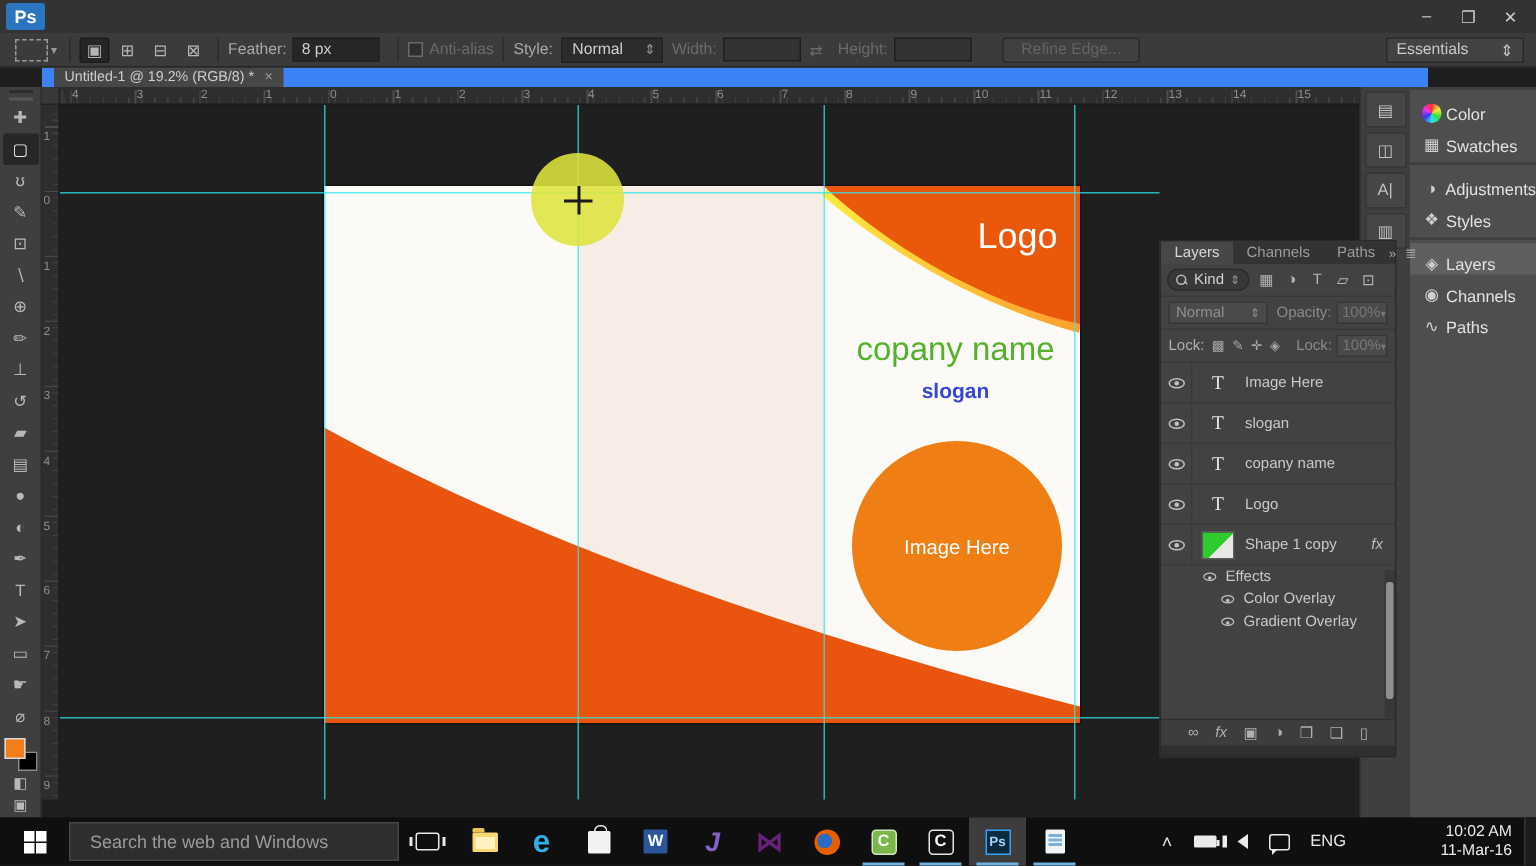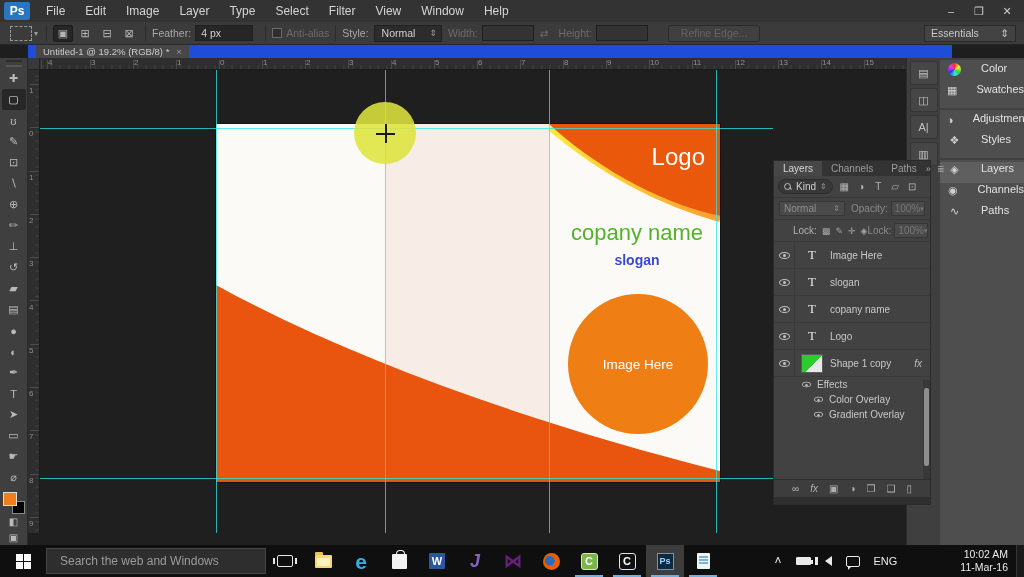--- a/index.html
+++ b/index.html
@@ -34,21 +34,21 @@
   .disabled-label { color:#6b6b6b; }
   .dropdown { background:#2c2c2c; border:1px solid #202020; height:17px; display:flex; align-items:center;
     color:#cfcfcf; padding:0 4px 0 7px; margin:0 6px 0 5px; }
   .dropdown .dd-arrows { margin-left:14px; color:#9a9a9a; font-size:9px; }
   .refine-btn { border:1px solid #2a2a2a; background:#404040; color:#636363; border-radius:3px;
     height:17px; padding:0 12px; display:flex; align-items:center; margin-left:14px; }
   .workspace { margin-left:auto; margin-right:8px; background:#434343; border:1px solid #2a2a2a;
     width:92px; height:17px; display:flex; align-items:center; color:#c9c9c9; padding:0 6px; justify-content:space-between; }
 
   
-  .tabstrip { position:absolute; left:28px; top:45px; width:924px; height:13px; background:#1d4ed8; z-index:20; }
+  .tabstrip { position:absolute; left:28px; top:45px; width:924px; height:13px; background:#3b82f6; z-index:20; }
   .doc-tab { position:absolute; left:8px; top:0; height:13px; background:#474747; color:#cdcdcd;
     font-size:9.5px; display:flex; align-items:center; padding:0 7px; gap:7px; }
   .doc-tab .close-x { color:#9a9a9a; }
 
   
   .toolbar { position:absolute; left:0; top:58px; width:28px; height:487px; background:#3f3f3f;
     border-right:1px solid #2a2a2a; z-index:25; display:flex; flex-direction:column; align-items:center; }
   .tool-grip { width:16px; height:8px; border-top:2px solid #2d2d2d; border-bottom:2px solid #565656; margin:2px 0 1px; }
   .tool { width:24px; height:21px; display:flex; align-items:center; justify-content:center;
     color:#b9b9b9; font-size:11px; }
@@ -91,21 +91,21 @@
 
   
   .collapsed-strip { position:absolute; left:906px; top:58px; width:34px; height:487px; background:#3f3f3f;
     border-left:1px solid #2b2b2b; z-index:10; display:flex; flex-direction:column; align-items:center; }
   .cicon { width:28px; height:24px; margin-top:3px; background:#464646; border:1px solid #353535; color:#c2c2c2;
     display:flex; align-items:center; justify-content:center; font-size:11px; border-radius:2px; }
 
   
   .dock { position:absolute; left:940px; top:58px; width:84px; height:487px; background:#4e4e4e; z-index:10; }
   .dock-group { border-top:2px solid #404040; padding:2px 0 4px; }
-  .dock-btn { height:21px; display:flex; align-items:flex-start; gap:19px; padding-left:7px; color:#e2e2e2; font-size:11px; }
+  .dock-btn { height:21px; display:flex; align-items:flex-end; gap:2px; padding-left:7px; color:#e2e2e2; font-size:11px; }
   .dock-btn.active { background:#5f5f5f; }
   .dock-ic { width:15px; height:15px; display:flex; align-items:center; justify-content:center; color:#cfcfcf; font-size:11px; }
   .ic-colorwheel { width:13px; height:13px; border-radius:50%;
     background:conic-gradient(#e33,#ee3,#3d3,#3de,#33e,#e3e,#e33); }
 
   
   .layers-panel { position:absolute; left:773px; top:160px; width:158px; height:345px; background:#424242;
     border:1px solid #2a2a2a; z-index:15; font-size:10px; color:#c8c8c8; display:flex; flex-direction:column; }
   .lp-tabs { height:15px; background:#333333; display:flex; align-items:center; }
   .lp-tab { padding:0 9px; height:15px; display:flex; align-items:center; color:#9c9c9c; font-size:10px; }
@@ -117,21 +117,21 @@
   .mag { position:relative; width:8px; height:8px; }
   .mag::before { content:""; position:absolute; left:0; top:0; width:5px; height:5px; border:1px solid #bbb; border-radius:50%; }
   .mag::after { content:""; position:absolute; left:5px; top:5px; width:3px; height:1px; background:#bbb; transform:rotate(45deg); }
   .ftype { color:#b5b5b5; font-size:10px; width:13px; text-align:center; }
   .lp-blend { height:22px; display:flex; align-items:center; padding:0 5px; border-bottom:1px solid #383838; }
   .blend-dd { background:#4a4a4a; border:1px solid #363636; height:15px; width:66px; display:flex; align-items:center;
     justify-content:space-between; padding:0 4px; color:#8f8f8f; }
   .gray-lbl { color:#8a8a8a; margin-left:6px; }
   .pct-box { background:#4a4a4a; border:1px solid #363636; height:15px; width:34px; margin-left:3px;
     display:flex; align-items:center; justify-content:space-between; padding:0 3px; color:#777; }
-  .lp-lock { height:22px; display:flex; align-items:center; padding:0 19px; border-bottom:1px solid #383838; }
+  .lp-lock { height:22px; display:flex; align-items:center; padding:0 5px; border-bottom:1px solid #383838; }
   .lockic { color:#a5a5a5; font-size:9px; margin-left:5px; }
   .lp-list { flex:1; position:relative; overflow:hidden; background:#424242; }
   .lrow { display:flex; align-items:center; border-bottom:1px solid #3a3a3a; height:27px; }
   .lrow .eye-cell { width:21px; align-self:stretch; border-right:1px solid #3a3a3a; display:flex; align-items:center; justify-content:center; }
   .eye { position:relative; width:11px; height:7px; border:1px solid #c2c2c2; border-radius:50%; }
   .eye::after { content:""; position:absolute; left:3px; top:1.5px; width:3px; height:3px; background:#c2c2c2; border-radius:50%; }
   .thumbT { width:22px; height:19px; margin:0 7px 0 6px; display:flex; align-items:center; justify-content:center;
     color:#e8e8e8; font-size:13px; font-family:"Liberation Serif", serif; }
   .thumb { width:22px; height:19px; margin:0 7px 0 6px; border:1px solid #5a5a5a;
     background:repeating-conic-gradient(#bfbfbf 0 25%, #fff 0 50%) 0 0/8px 8px; position:relative; }
@@ -201,52 +201,40 @@
   .clock { font-size:10.5px; text-align:right; line-height:1.25; padding:0 8px;margin-left:48px; }
   .ac-sliver { width:8px; height:32px; background:#1c1c1c; border-left:1px solid #333; }
 </style>
 </head>
 <body>
 
 <div class="app">
 
   <div class="menubar">
     <div class="ps-logo">Ps</div>
-    <div id="menu-items" style="display:flex;">
-        <div class="menu-item">File</div>
-        <div class="menu-item">Edit</div>
-        <div class="menu-item">Image</div>
-        <div class="menu-item">Layer</div>
-        <div class="menu-item">Type</div>
-        <div class="menu-item">Select</div>
-        <div class="menu-item">Filter</div>
-        <div class="menu-item">View</div>
-        <div class="menu-item">Window</div>
-        <div class="menu-item">Help</div>
-      </div>
     <div class="win-controls">
       <div class="win-btn">–</div>
       <div class="win-btn">❐</div>
       <div class="win-btn">✕</div>
     </div>
   </div>
 
   <div class="optionsbar">
     <div class="tool-preset"></div>
     <div class="caret">▾</div>
     <div class="opt-sep"></div>
     <div id="selmodes" style="display:flex;gap:2px;">
         <div class="selmode sel">▣</div>
         <div class="selmode">⊞</div>
         <div class="selmode">⊟</div>
         <div class="selmode">⊠</div>
       </div>
     <div class="opt-sep"></div>
     <span>Feather:</span>
-    <div class="opt-field">4 px</div>
+    <div class="opt-field">8 px</div>
     <div class="opt-sep"></div>
     <div class="checkbox"></div>
     <span class="disabled-label">Anti-alias</span>
     <div class="opt-sep"></div>
     <span>Style:</span>
     <div class="dropdown">
       <span>Normal</span>
       <span class="dd-arrows">⇕</span>
     </div>
     <span class="disabled-label">Width:</span>

